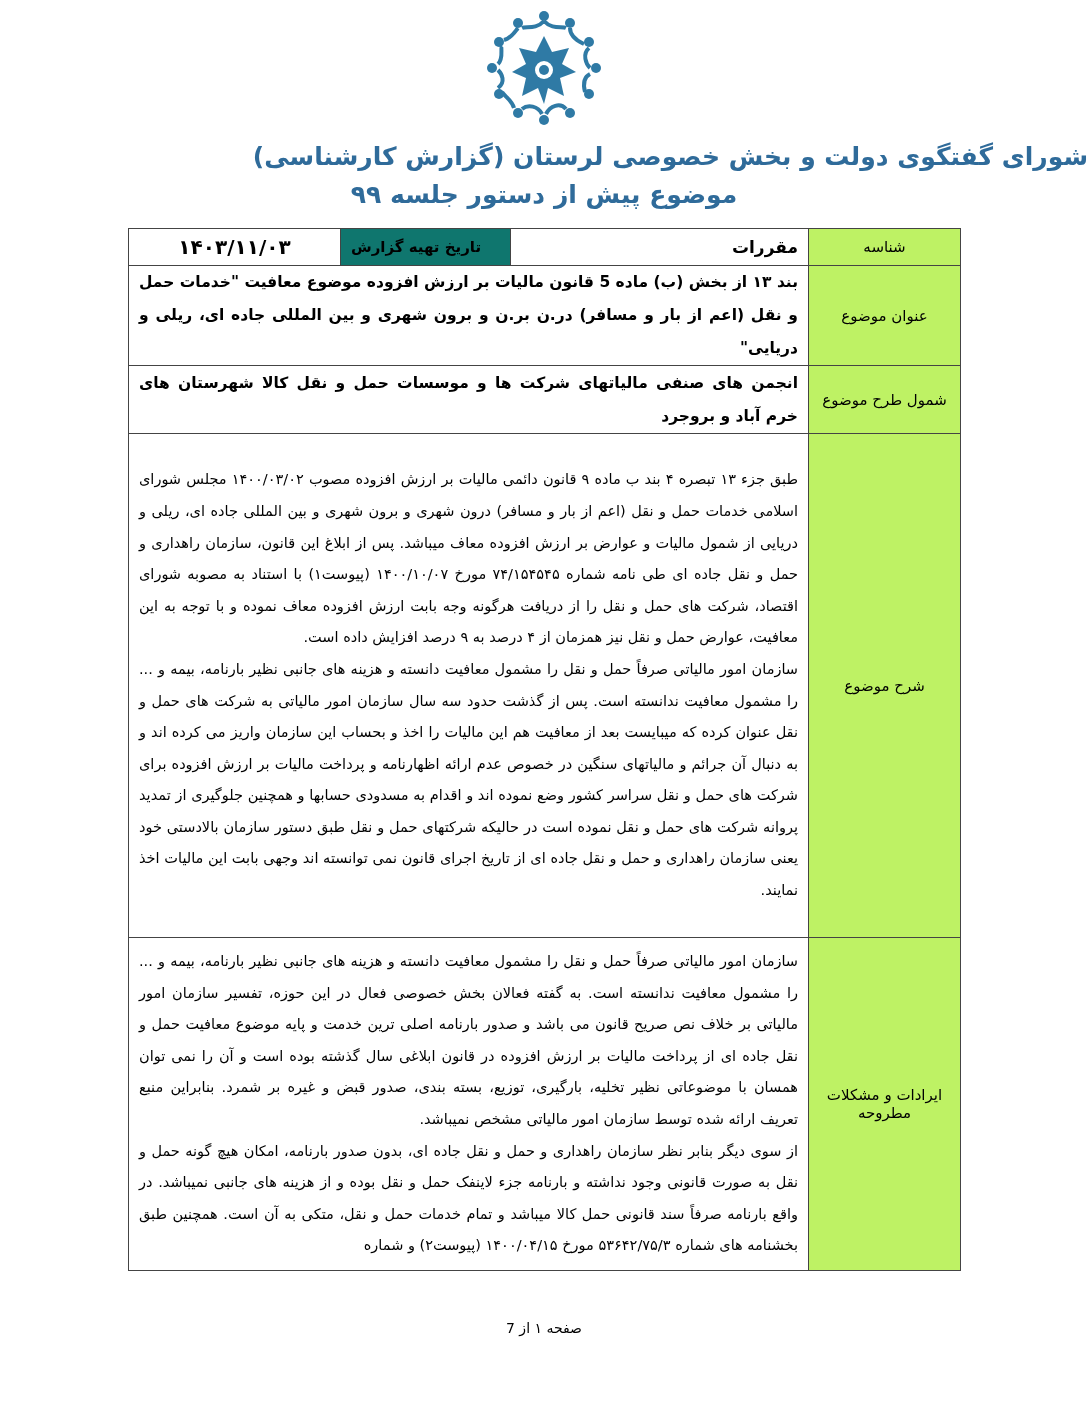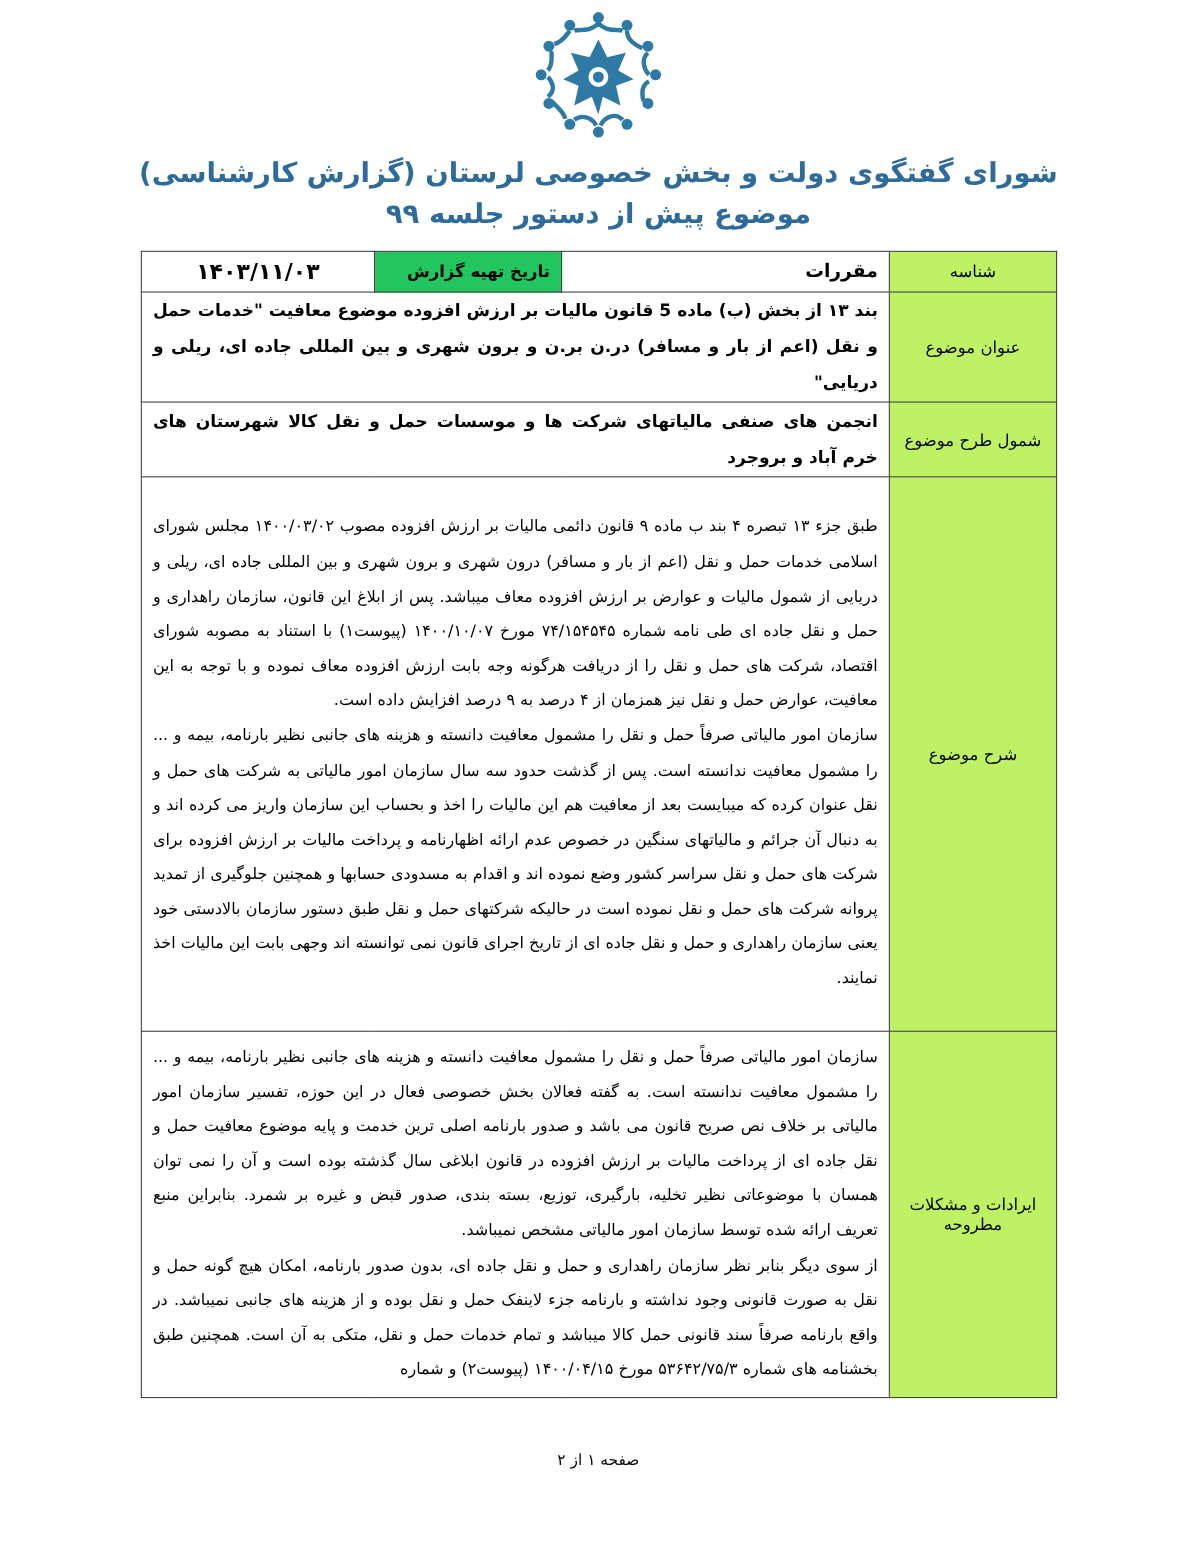--- a/index.html
+++ b/index.html
@@ -1,29 +1,29 @@
 <!DOCTYPE html>
 <html lang="fa" dir="rtl"><head>
 <meta charset="utf-8">
 <style>
   html, body { margin:0; padding:0; background:#ffffff; }
   body { width:1088px; height:1408px; position:relative; overflow:hidden;
          font-family:"DejaVu Sans","Liberation Sans",sans-serif; color:#000; }
   .logo { position:absolute; left:484px; top:8px; width:120px; height:120px; }
   .title { position:absolute; left:0; right:0; text-align:center; color:#2f6b9a;
            font-weight:bold; font-family:"DejaVu Sans",sans-serif; }
-  .title1 { top:142px; font-size:25px; }
+  .title1 { top:142px; font-size:25px;text-align:right; }
   .title2 { top:180px; font-size:25px; }
   table.doc { position:absolute; left:128px; top:228px; width:832px;
               border-collapse:collapse; table-layout:fixed; direction:rtl; }
   table.doc td { border:1.5px solid #444; vertical-align:middle; padding:0 10px; }
   td.lbl { background:#bef264; text-align:center; font-weight:normal;
            font-size:15px; width:130px; }
   td.hdr-main { font-weight:bold; font-size:17px; text-align:right;margin-top:16px; }
-  td.hdr-lbl { background:#22c55e; font-weight:bold; font-size:15px; text-align:right; }
+  td.hdr-lbl { background:#0f766e; font-weight:bold; font-size:15px; text-align:left; }
   td.hdr-val { font-weight:bold; font-size:20px; text-align:center; direction:ltr; }
   td.bold-text { font-weight:bold; font-size:15.5px; line-height:33px; text-align:justify; }
   td.body-text { font-size:14.5px; line-height:31.6px; text-align:justify; vertical-align:top;
                  padding-top:2px; }
   .para { margin:0; }
   .footer { position:absolute; left:0; right:0; top:1320px; text-align:center;
             font-size:14px; }
 </style>
 </head>
 <body>
@@ -99,13 +99,13 @@
   <tr style="height:333px">
     <td class="lbl">ایرادات و مشکلات مطروحه</td>
     <td class="body-text" colspan="3">
       <p class="para">سازمان امور مالیاتی صرفاً حمل و نقل را مشمول معافیت دانسته و هزینه های جانبی نظیر بارنامه، بیمه و ... را مشمول معافیت ندانسته است. به گفته فعالان بخش خصوصی فعال در این حوزه، تفسیر سازمان امور مالیاتی بر خلاف نص صریح قانون می باشد و صدور بارنامه اصلی ترین خدمت و پایه موضوع معافیت حمل و نقل جاده  ای از پرداخت مالیات بر ارزش افزوده در قانون ابلاغی سال گذشته بوده است و آن را نمی توان همسان با موضوعاتی نظیر تخلیه، بارگیری، توزیع، بسته بندی، صدور قبض و غیره بر شمرد. بنابراین منبع تعریف ارائه شده توسط سازمان امور مالیاتی مشخص نمیباشد.</p>
       <p class="para">از سوی دیگر بنابر نظر سازمان راهداری و حمل و نقل جاده ای، بدون صدور بارنامه، امکان هیچ گونه حمل و نقل به صورت قانونی وجود نداشته و بارنامه جزء لاینفک حمل و نقل بوده و از هزینه های جانبی نمیباشد. در واقع بارنامه صرفاً سند قانونی حمل کالا میباشد و تمام خدمات حمل و نقل، متکی به آن است. همچنین طبق بخشنامه های شماره ۵۳۶۴۲/۷۵/۳ مورخ ۱۴۰۰/۰۴/۱۵ (پیوست۲) و شماره</p>
     </td>
   </tr>
 </tbody>
   </table>
 
-<div class="footer">صفحه ۱ از ۲</div>
+<div class="footer">صفحه ۱ از 7</div>
 
 </body></html>

